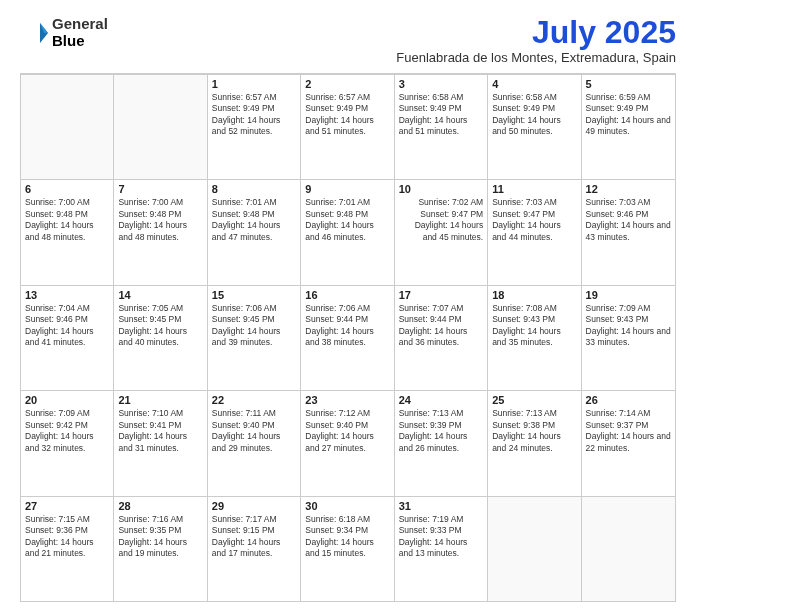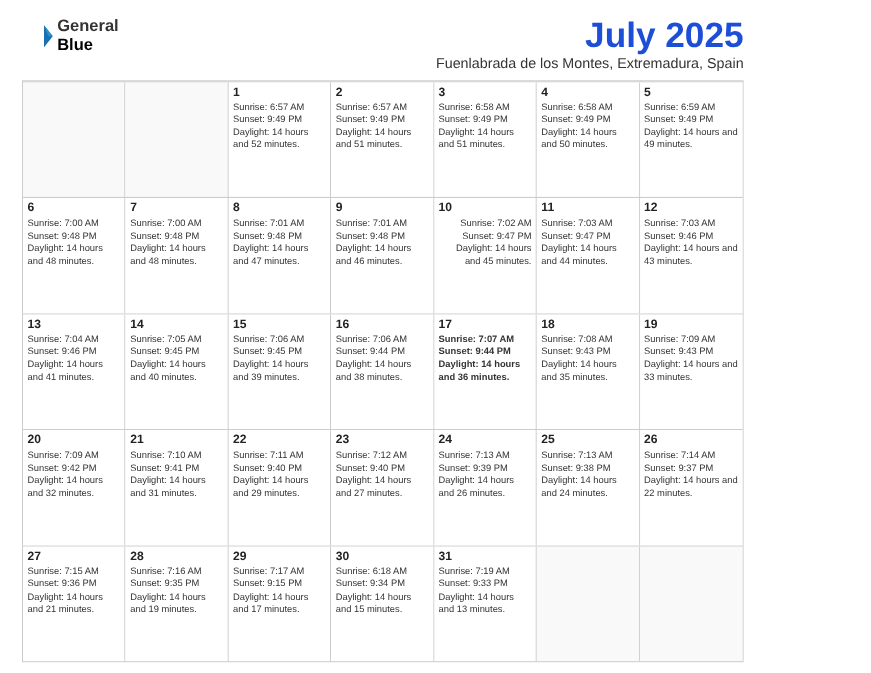--- a/index.html
+++ b/index.html
@@ -240,21 +240,21 @@
 Daylight: 14 hours and 39 minutes.</div>
           </div>
           <div class="cal-cell">
             <div class="day-num">16</div>
             <div class="day-info" style="white-space: pre-line;">Sunrise: 7:06 AM
 Sunset: 9:44 PM
 Daylight: 14 hours and 38 minutes.</div>
           </div>
           <div class="cal-cell">
             <div class="day-num">17</div>
-            <div class="day-info" style="white-space: pre-line; font-weight: bold;">Sunrise: 7:07 AM
+            <div class="day-info" style="white-space: pre-line;">Sunrise: 7:07 AM
 Sunset: 9:44 PM
 Daylight: 14 hours and 36 minutes.</div>
           </div>
           <div class="cal-cell">
             <div class="day-num">18</div>
             <div class="day-info" style="white-space: pre-line;">Sunrise: 7:08 AM
 Sunset: 9:43 PM
 Daylight: 14 hours and 35 minutes.</div>
           </div>
           <div class="cal-cell">

